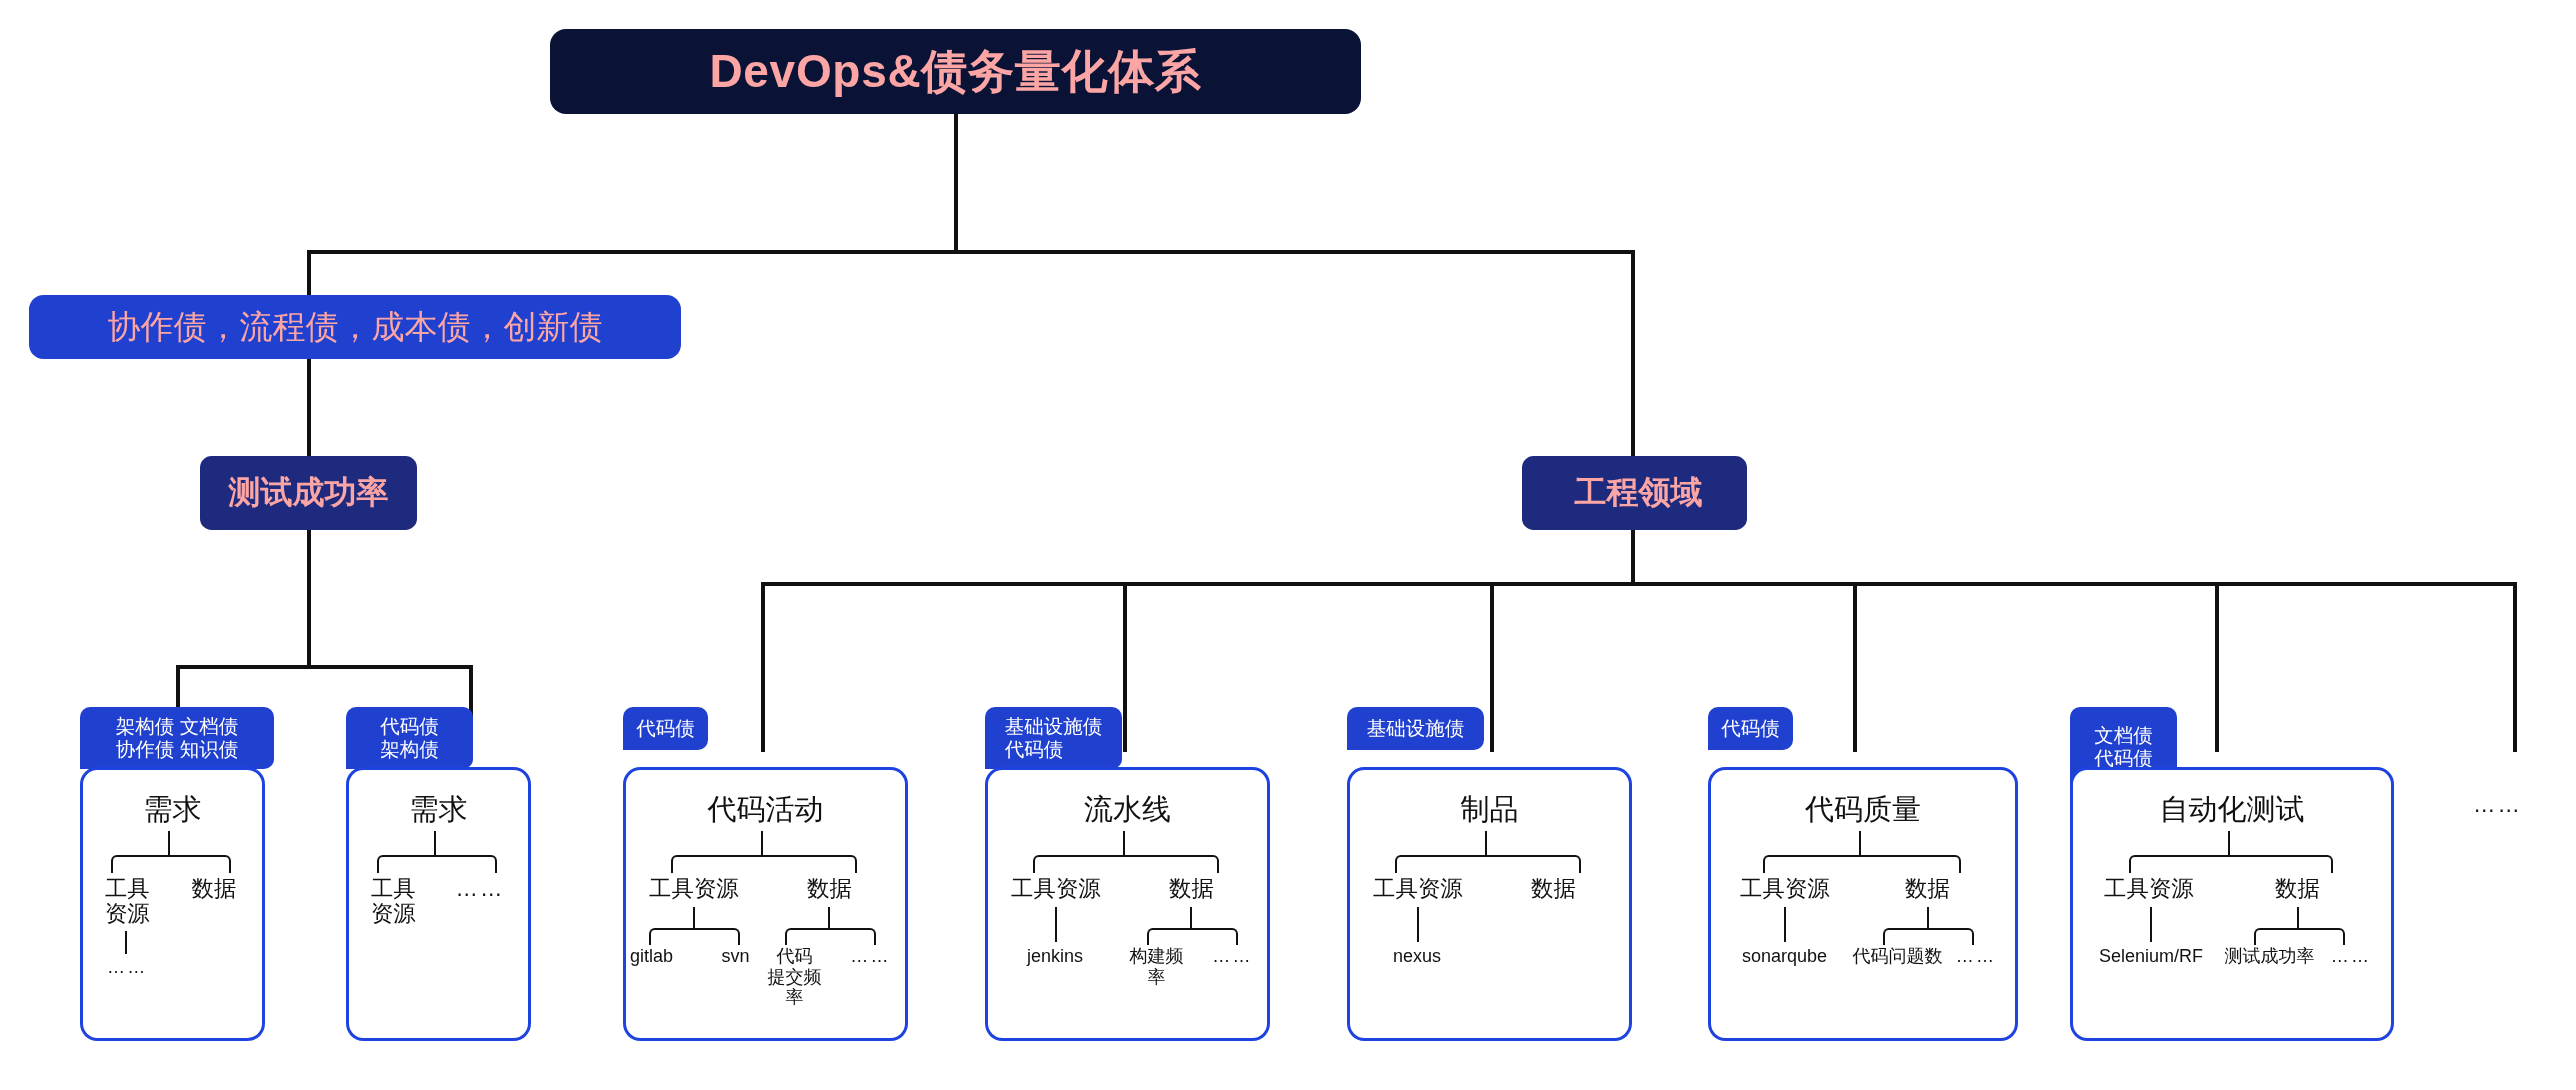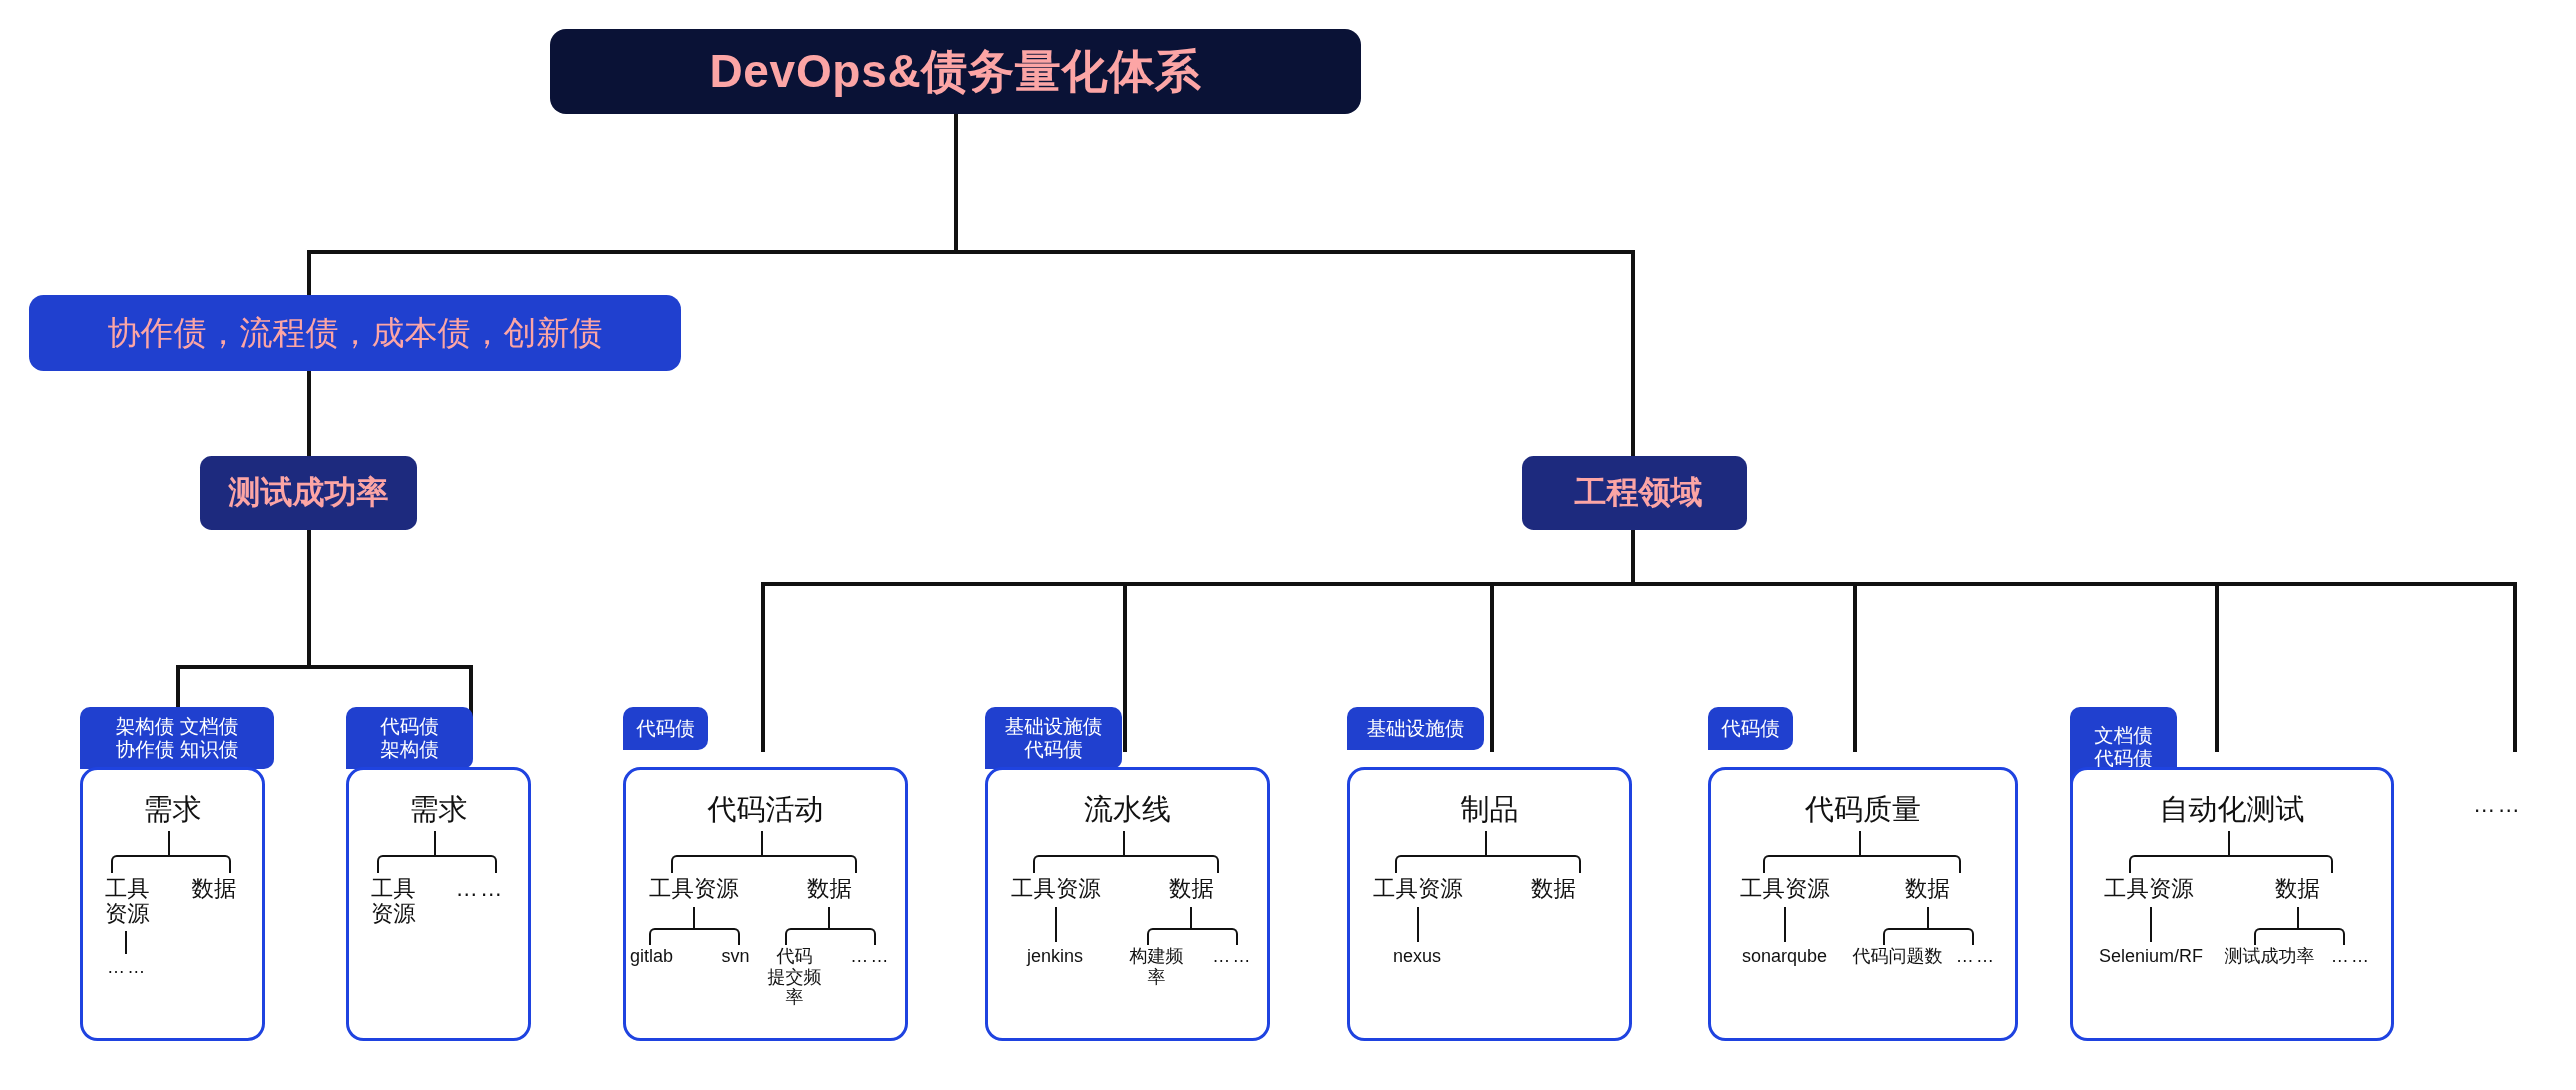--- a/index.html
+++ b/index.html
@@ -5,30 +5,30 @@
   html,body{margin:0;padding:0;background:#f7f7f7;}
   body{font-family:"Liberation Sans","DejaVu Sans",sans-serif;}
   #stage{position:relative;width:2576px;height:1091px;background:#ffffff;overflow:hidden;}
   .edge{position:absolute;background:#111111;}
   .vline{width:3.6px;}
   .hline{height:4.3px;}
 
   .pill{position:absolute;display:flex;align-items:center;justify-content:center;color:#fca5a5;text-align:center;}
   #title-box{left:550px;top:29px;width:811px;height:85px;background:#0a1236;border-radius:16px;
              font-size:46px;font-weight:700;letter-spacing:0.7px;z-index:5;}
-  #debt-label{left:29px;top:295px;width:652px;height:76px;background:#2040cf;border-radius:14.5px;
+  #debt-label{left:29px;top:295px;width:652px;height:64px;background:#2040cf;border-radius:14.5px;
               font-size:33px;font-weight:500;z-index:5;}
   .domain-box{height:74px;background:#1d2a7e;border-radius:11.6px;font-size:32px;font-weight:600;z-index:5;}
   #mgmt-domain{left:200px;top:456px;width:217px;}
   #eng-domain{left:1522px;top:456px;width:217px;padding-left:8px;}
 
   
   .card{position:absolute;background:#ffffff;border:3.6px solid #1f43e0;border-radius:17.4px;z-index:4;}
   .tag{position:absolute;background:#2040cf;color:#fff;border-radius:10px 10px 10px 0;
-       display:flex;align-items:center;justify-content:center;text-align:center;
+       display:flex;align-items:center;justify-content:center;
        font-size:19.5px;line-height:1.18;padding:5.8px 10px;box-sizing:border-box;z-index:3;white-space:pre-line;}
   .card-title{position:absolute;left:0;right:0;text-align:center;color:#111;font-size:29px;font-weight:500;}
 
   .node{position:absolute;color:#111;font-size:22.4px;text-align:center;line-height:1.12;white-space:pre-line;}
   .leafnode{position:absolute;color:#111;font-size:18px;text-align:center;line-height:1.15;white-space:pre-line;}
   .dots{letter-spacing:2.2px;}
   .bracket{position:absolute;border-left:2.2px solid #111;border-right:2.2px solid #111;border-top:2.2px solid #111;
            border-radius:5.8px 5.8px 0 0;}
   .stub{position:absolute;width:2.2px;background:#111;}
 

